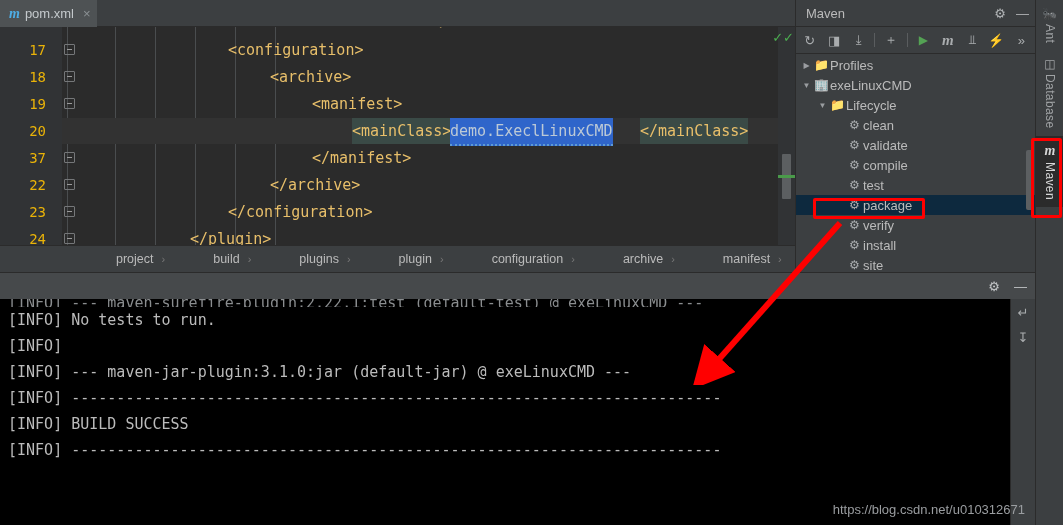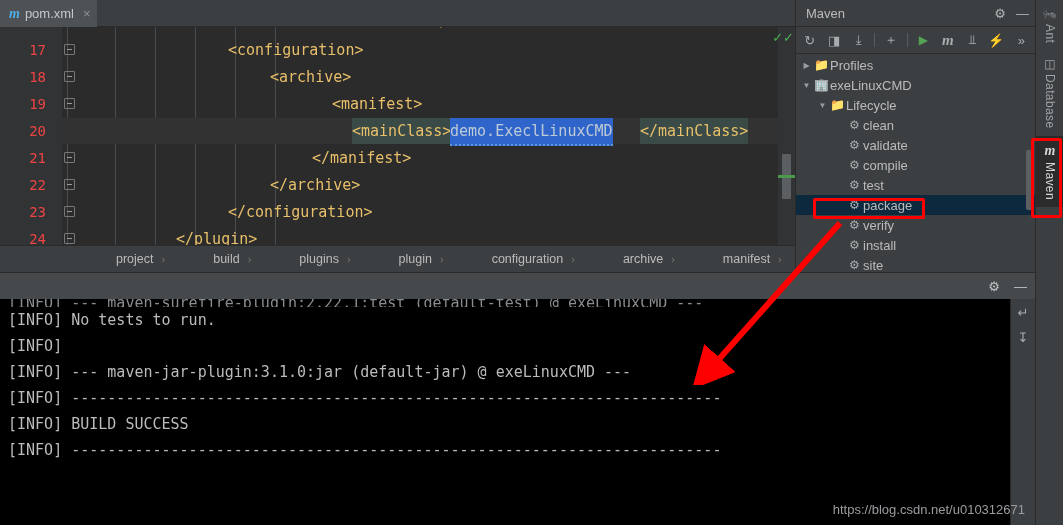--- a/index.html
+++ b/index.html
@@ -41,21 +41,21 @@
   .ig1 { left: 115px; } .ig2 { left: 155px; } .ig3 { left: 195px; }
   .ig4 { left: 235px; } .ig5 { left: 275px; }
 
   .code-line {
     position: absolute; left: 0; width: 795px; height: 26px;
     line-height: 26px;
     font-family: "DejaVu Sans Mono", monospace; font-size: 15px;
   }
   .lnum {
     position: absolute; left: 0; width: 46px; text-align: right;
-    color: #ef4444; font-size: 14px;
+    color: #eab308; font-size: 14px;
     font-family: "DejaVu Sans Mono", monospace;
   }
   .fold-box {
     position: absolute; left: 64px; top: 7px;
     width: 11px; height: 11px;
     border: 1px solid #757779; border-radius: 1px;
   }
   .fold-box::after {
     content:""; position: absolute; left: 2px; top: 4px; width: 5px; height: 1px; background: #9a9a9a;
   }
@@ -224,54 +224,54 @@
 
     <div class="code-line" style="top:37px;">
       <span class="lnum">18</span>
       <span class="fold-box"></span>
       <span class="ctext" style="left:270px;">&lt;archive&gt;</span>
     </div>
 
     <div class="code-line" style="top:64px;padding-left:40px;">
       <span class="lnum">19</span>
       <span class="fold-box"></span>
-      <span class="ctext" style="left:312px;margin-left:20px;">&lt;manifest&gt;</span>
+      <span class="ctext" style="left:312px;">&lt;manifest&gt;</span>
     </div>
 
     <div class="cur-line-hl" style="top:91px;"></div>
     <div class="code-line" style="top:91px;">
       <span class="lnum">20</span>
       <span class="ctext ml-hl" style="left:352px;">&lt;mainClass&gt;</span>
       <span class="ctext sel sel-wavy" style="left:450px;">demo.ExeclLinuxCMD</span>
       <span class="ctext ml-hl" style="left:640px;">&lt;/mainClass&gt;</span>
     </div>
 
     <div class="code-line" style="top:118px;">
-      <span class="lnum">21</span>
+      <span class="lnum">37</span>
       <span class="fold-box"></span>
       <span class="ctext" style="left:312px;">&lt;/manifest&gt;</span>
     </div>
 
     <div class="code-line" style="top:145px;">
       <span class="lnum">22</span>
       <span class="fold-box"></span>
       <span class="ctext" style="left:270px;">&lt;/archive&gt;</span>
     </div>
 
     <div class="code-line" style="top:172px;">
       <span class="lnum">23</span>
       <span class="fold-box"></span>
       <span class="ctext" style="left:228px;">&lt;/configuration&gt;</span>
     </div>
 
     <div class="code-line" style="top:199px;">
       <span class="lnum">24</span>
       <span class="fold-box"></span>
 
-      <span class="ctext" style="left:176px;text-align:right;">&lt;/plugin&gt;</span>
+      <span class="ctext" style="left:190px;text-align:right;">&lt;/plugin&gt;</span>
     </div>
 
     <div class="insp-strip">
       <span class="insp-check">✓✓</span>
       <span class="scroll-thumb"></span>
       <span class="scroll-green"></span>
     </div>
   </div>
 
   <div class="breadcrumb">

